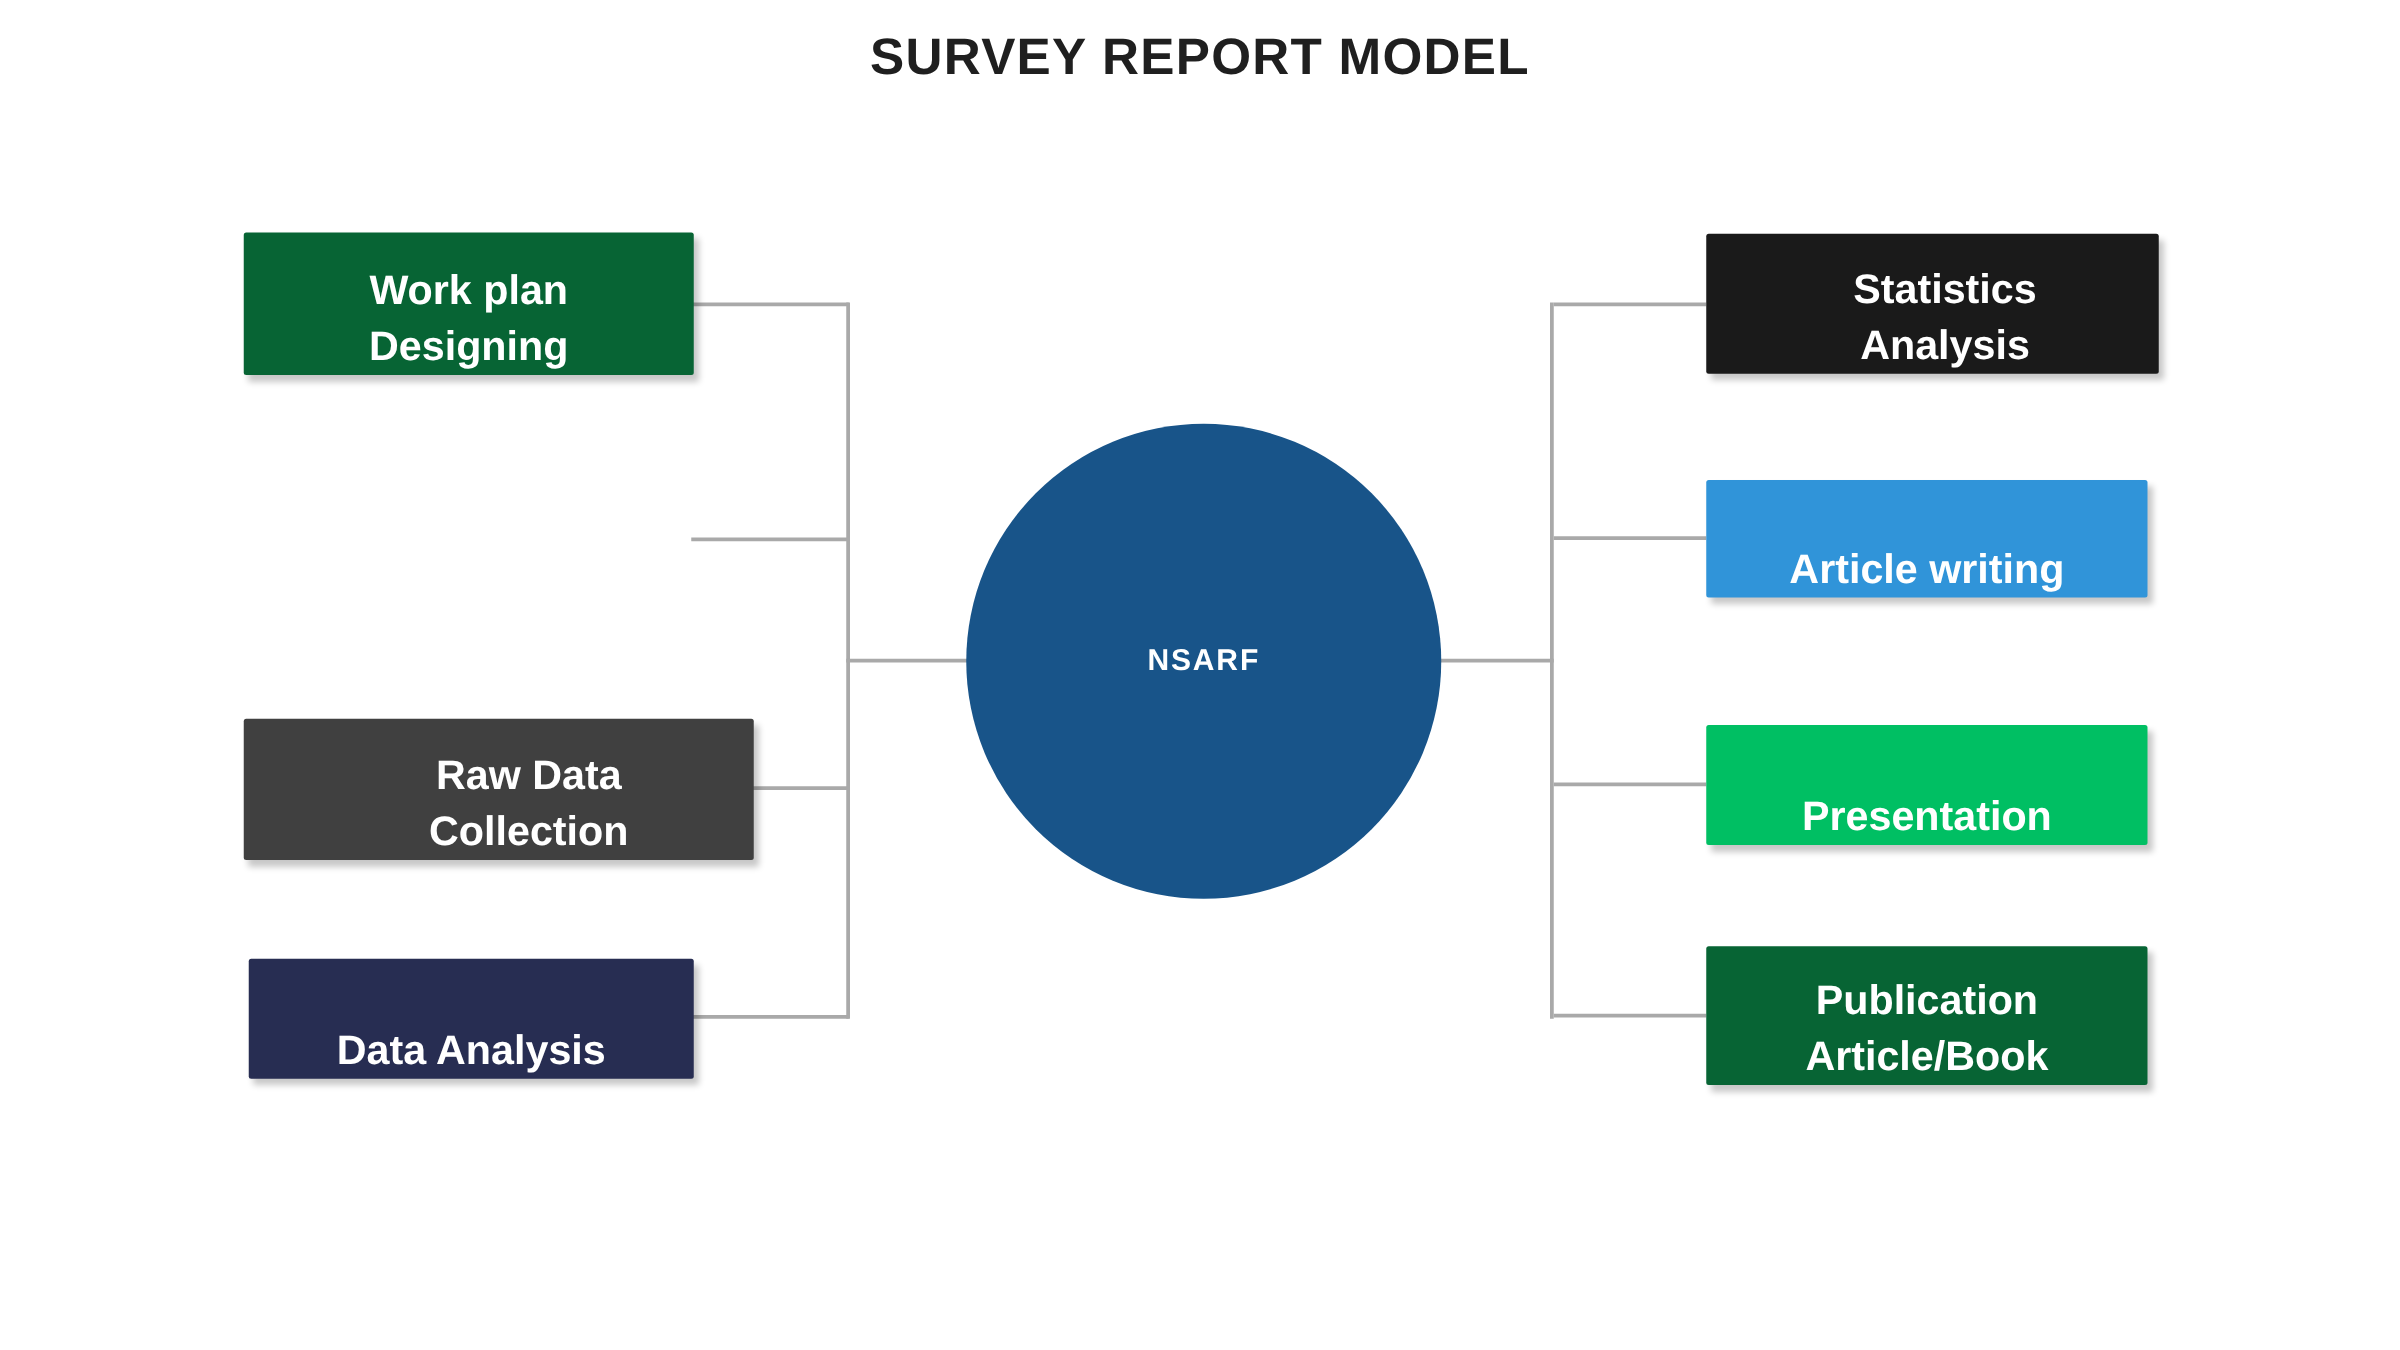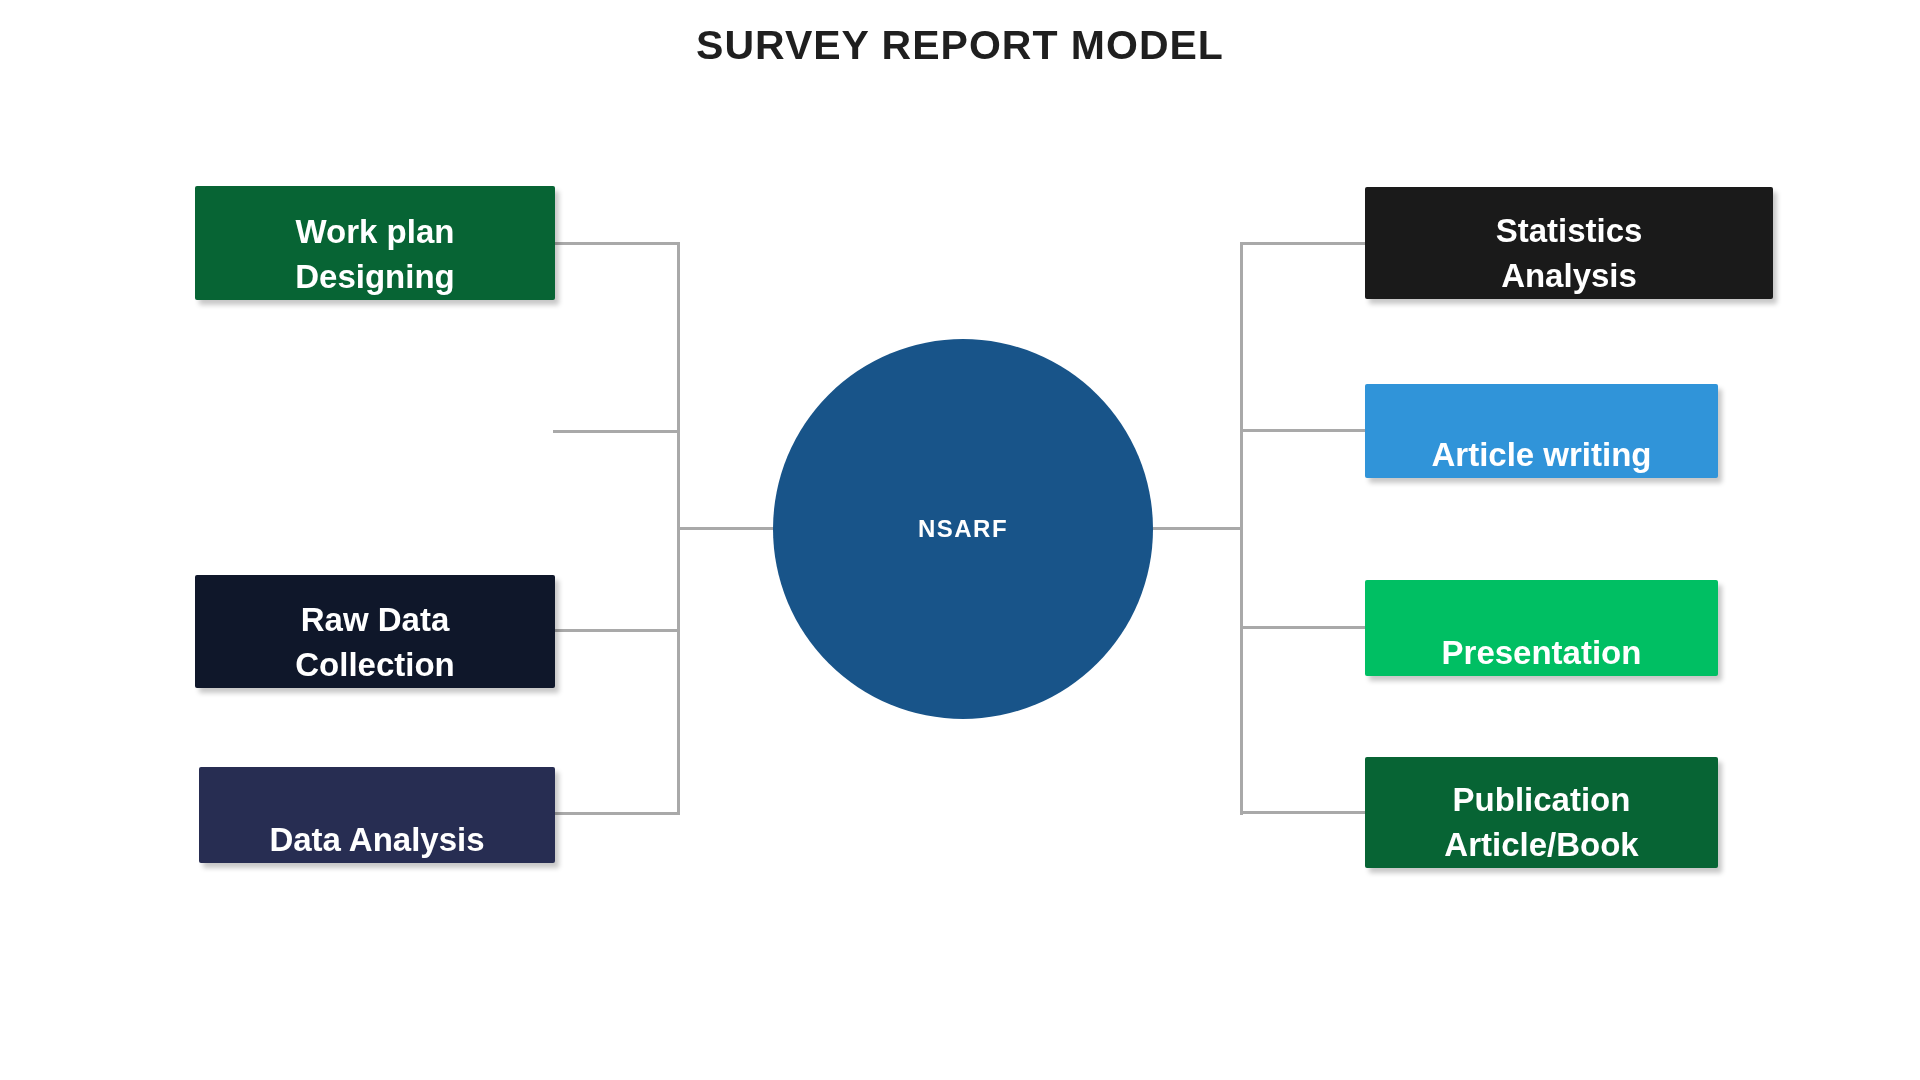--- a/index.html
+++ b/index.html
@@ -80,34 +80,34 @@
   <div class="connector" style="left:1243px; top:811px; width:122px; height:3px;"></div>
   <div class="connector" style="left:1240px; top:242px; width:3px; height:573px;"></div>
   <div class="connector" style="left:1130px; top:527px; width:113px; height:3px;"></div>
 
   <div class="node" style="left: 195px; top: 186px; width: 360px; height: 114px; background-color: rgb(7, 100, 52);">
     <div class="node-line">Work plan</div>
     <div class="node-line">Designing</div>
   </div>
 
 
-  <div class="node" style="left: 195px; top: 575px; width: 360px; height: 113px; background-color: #0f172a;">
+  <div class="node" style="left: 195px; top: 575px; width: 360px; height: 113px; background-color: #404040; padding-left: 48px;">
     <div class="node-line">Raw Data</div>
     <div class="node-line">Collection</div>
   </div>
 
   <div class="node" style="left: 199px; top: 767px; width: 356px; height: 96px; background-color: rgb(39, 45, 82);">
     <div class="node-line">Data Analysis</div>
   </div>
 
   <div class="circle" style="background-color: rgb(24, 84, 137);">
     <span>NSARF</span>
   </div>
 
-  <div class="node" style="left: 1365px; top: 187px; width: 408px; height: 112px; background-color: rgb(26, 26, 26);">
+  <div class="node" style="left: 1365px; top: 187px; width: 342px; height: 112px; background-color: rgb(26, 26, 26); padding-left: 20px;">
     <div class="node-line">Statistics</div>
     <div class="node-line">Analysis</div>
   </div>
 
   <div class="node" style="left: 1365px; top: 384px; width: 353px; height: 94px; background-color: rgb(48, 148, 217);">
     <div class="node-line">Article writing</div>
   </div>
 
   <div class="node" style="left: 1365px; top: 580px; width: 353px; height: 96px; background-color: rgb(0, 191, 99);">
     <div class="node-line">Presentation</div>

